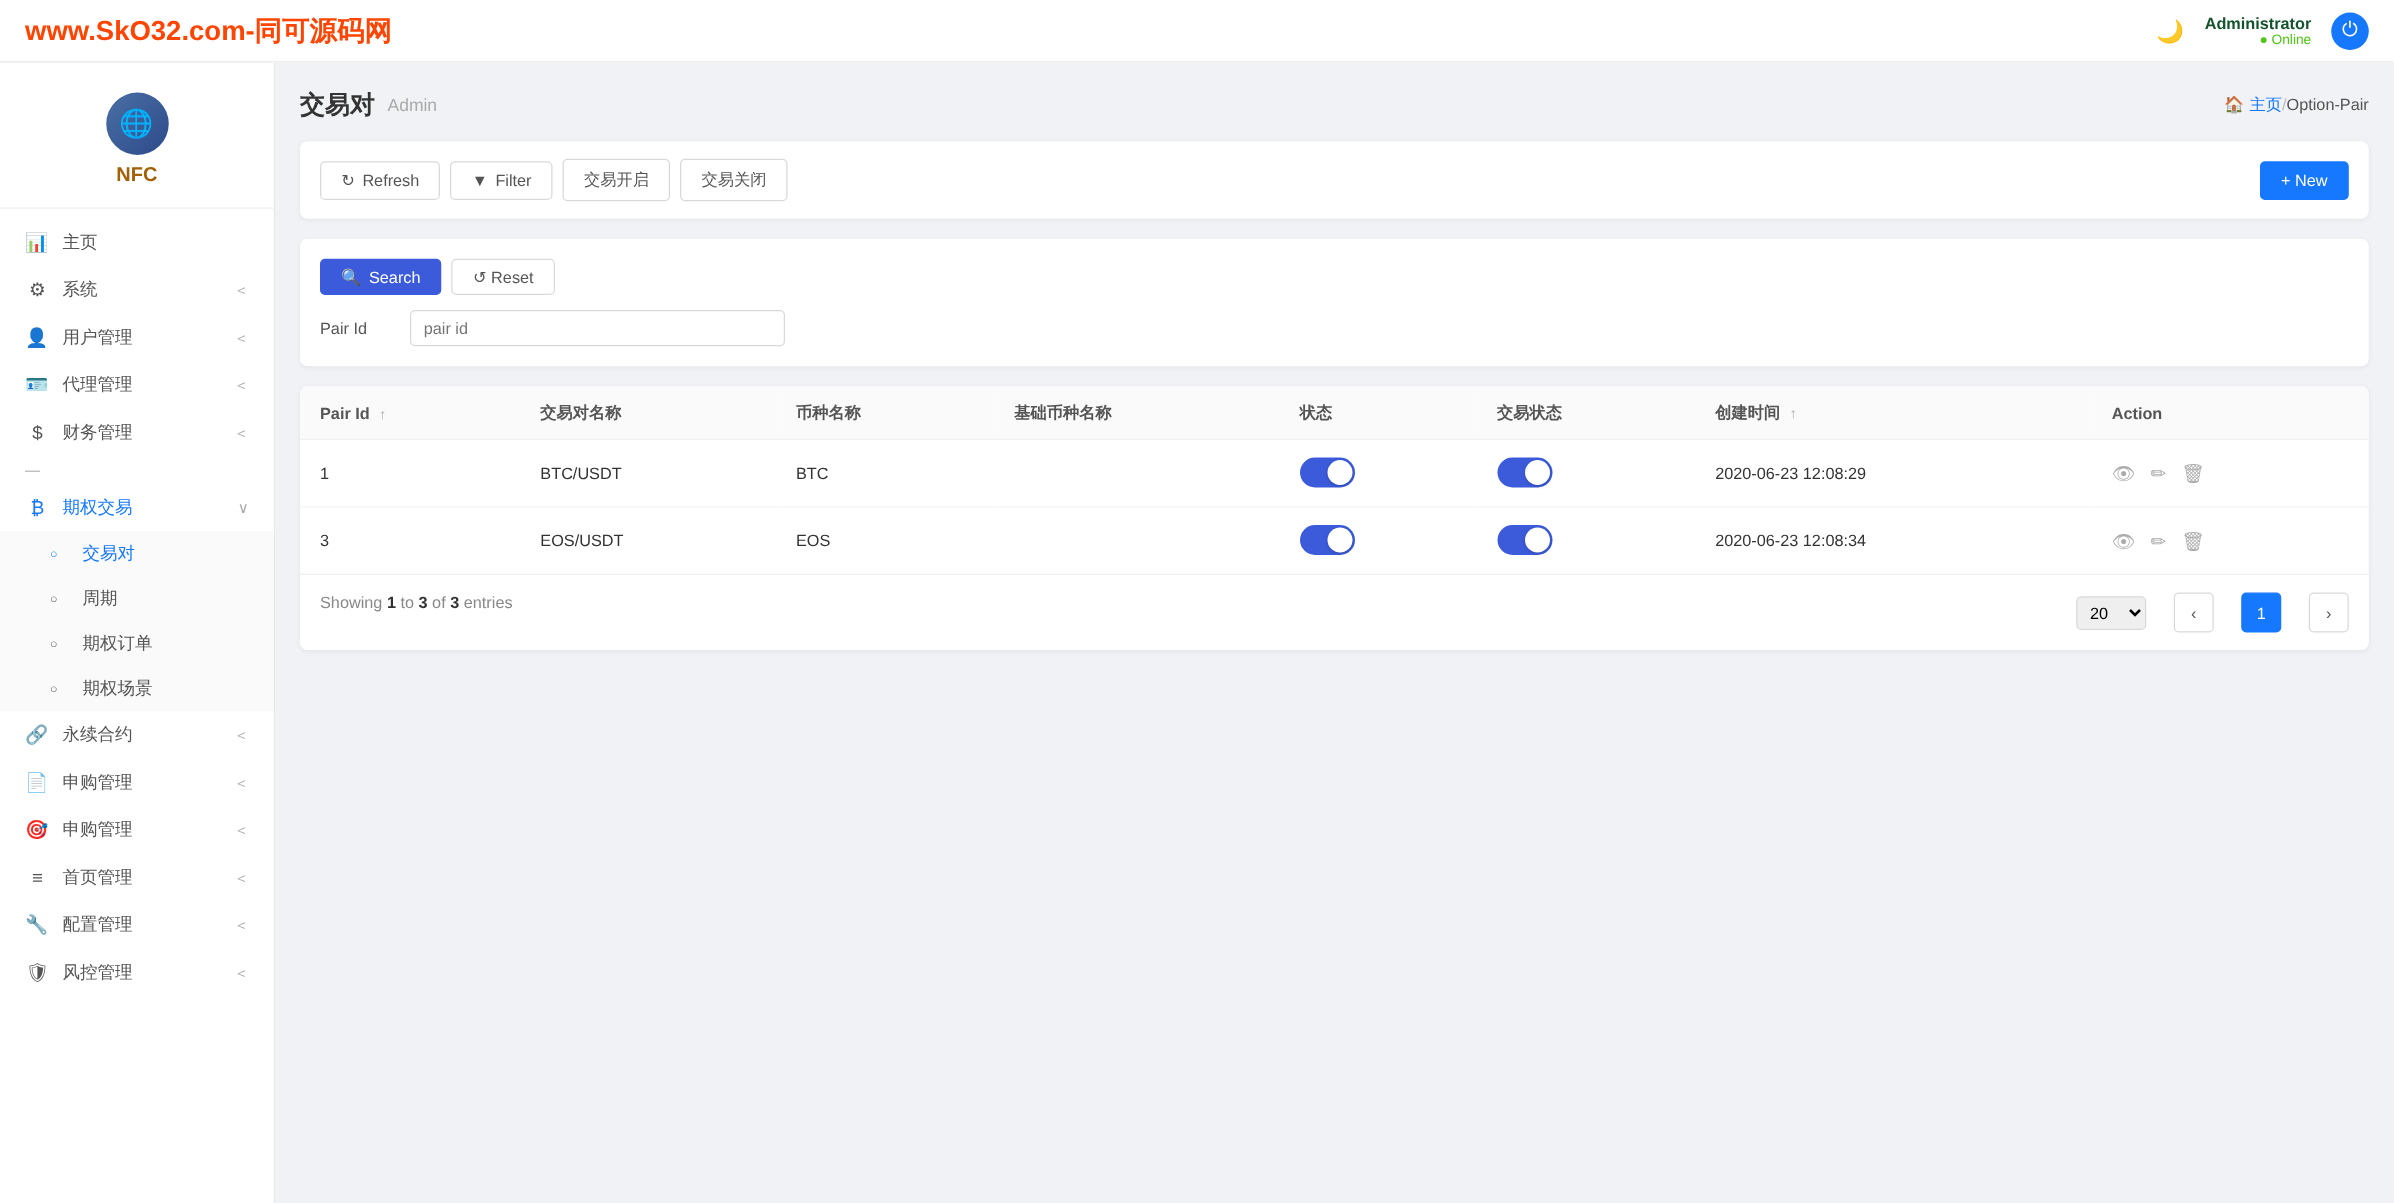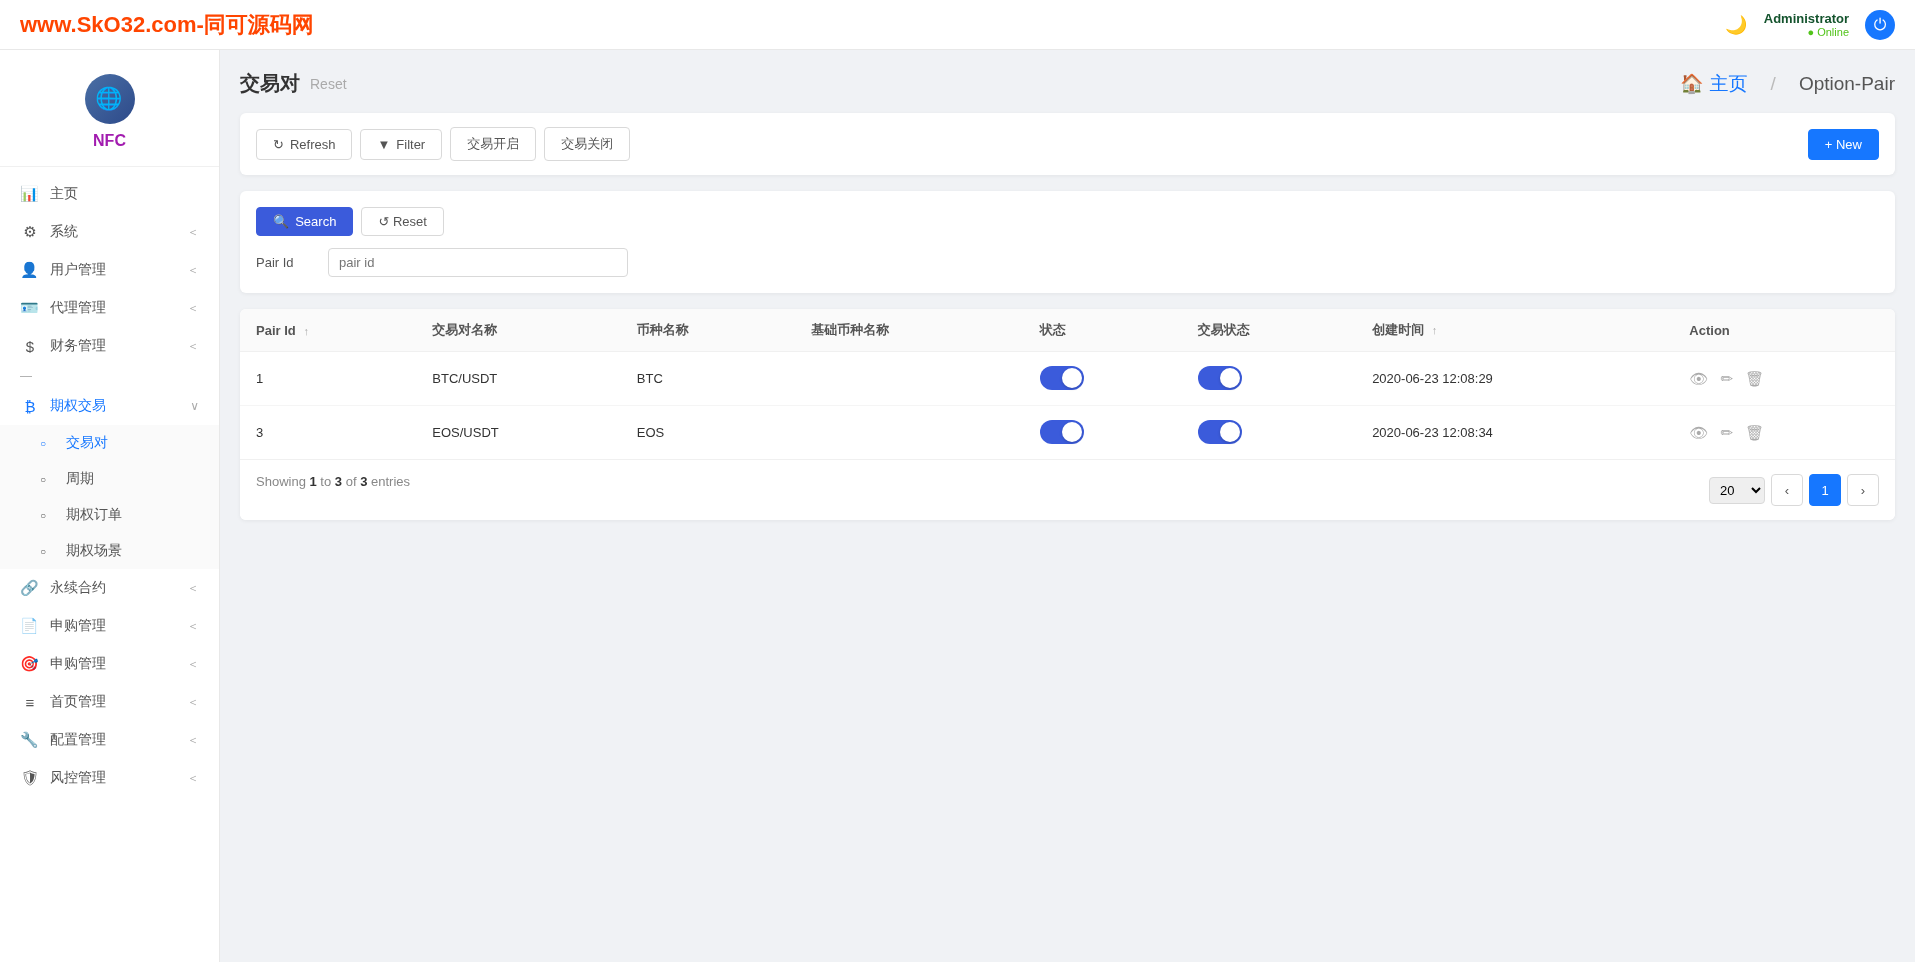--- a/index.html
+++ b/index.html
@@ -30,21 +30,21 @@
       display: flex; flex-direction: column;
     }
     .sidebar-logo {
       display: flex; flex-direction: column; align-items: center; padding: 24px 0 16px;
       border-bottom: 1px solid #f0f0f0;
     }
     .sidebar-logo-icon {
       width: 50px; height: 50px; border-radius: 50%; background: linear-gradient(135deg, #4a6fa5, #2d4a8a);
       display: flex; align-items: center; justify-content: center; color: #fff; font-size: 22px; margin-bottom: 8px;
     }
-    .sidebar-logo-text { font-size: 16px; font-weight: bold; color: #a21caf; }
+    .sidebar-logo-text { font-size: 16px; font-weight: bold; color: #a16207; }
 
     .sidebar-menu { flex: 1; padding: 8px 0; }
     .sidebar-item {
       display: flex; align-items: center; padding: 10px 20px; cursor: pointer;
       color: #555; transition: all 0.2s; gap: 10px;
     }
     .sidebar-item-icon { font-size: 15px; width: 20px; text-align: center; }
     .sidebar-item-label { flex: 1; font-size: 14px; }
     .sidebar-item-arrow { font-size: 12px; color: #aaa; }
     .sidebar-item.active-child { color: #1677ff; }
@@ -63,21 +63,21 @@
       margin-left: 220px; margin-top: 50px; padding: 20px;
       min-height: calc(100vh - 50px);
     }
 
     
     .page-header {
       display: flex; align-items: center; justify-content: space-between; margin-bottom: 16px;
     }
     .page-title { font-size: 20px; font-weight: bold; color: #333; display: flex; align-items: center; gap: 10px; }
     .page-title-sub { font-size: 14px; color: #aaa; font-weight: normal; }
-    .breadcrumb { display: flex; align-items: center; gap: 23px; font-size: 19px; color: #888; }
+    .breadcrumb { display: flex; align-items: center; gap: 0; font-size: 13px; color: #888; }
     .breadcrumb-home { color: #1677ff; cursor: pointer; }
     .breadcrumb-sep { color: #bbb; }
     .breadcrumb-current { color: #555; }
 
     
     .toolbar {
       background: #fff; padding: 14px 16px; border-radius: 6px;
       display: flex; align-items: center; justify-content: space-between;
       margin-bottom: 16px; box-shadow: 0 1px 4px rgba(0,0,0,0.06);
     }
@@ -138,21 +138,21 @@
     .action-icons { display: flex; align-items: center; gap: 12px; }
     .action-icon { color: #aaa; cursor: pointer; font-size: 15px; }
 
     
     .pagination-section {
       display: flex; justify-content: space-between;
       padding: 14px 16px; background: #fff; border-top: 1px solid #f0f0f0;
     }
     .pagination-info { font-size: 13px; color: #888; }
     .pagination-info strong { color: #333; }
-    .pagination-controls { display: flex; align-items: center; gap: 6px; }
+    .pagination-controls { display: flex; align-items: center; gap: 22px; }
     .page-size-select {
       border: 1px solid #d9d9d9; border-radius: 4px; padding: 4px 6px;
       font-size: 13px; cursor: pointer;
     }
     .page-btn {
       width: 32px; height: 32px; border: 1px solid #d9d9d9; border-radius: 4px;
       background: #fff; display: flex; align-items: center; justify-content: center;
       cursor: pointer; font-size: 13px; color: #555;
     }
     .page-btn.active { background: #1677ff; color: #fff; border-color: #1677ff; }
@@ -282,21 +282,21 @@
     </div>
 
   </div>
 </div>
 
 <div class="main">
 
   <div class="page-header">
     <div class="page-title">
       <span>交易对</span>
-      <span class="page-title-sub">Reset</span>
+      <span class="page-title-sub">Admin</span>
     </div>
     <div class="breadcrumb">
       <span class="breadcrumb-home">🏠 主页</span>
       <span class="breadcrumb-sep">/</span>
       <span class="breadcrumb-current">Option-Pair</span>
     </div>
   </div>
 
   <div class="toolbar">
     <div class="toolbar-left">

